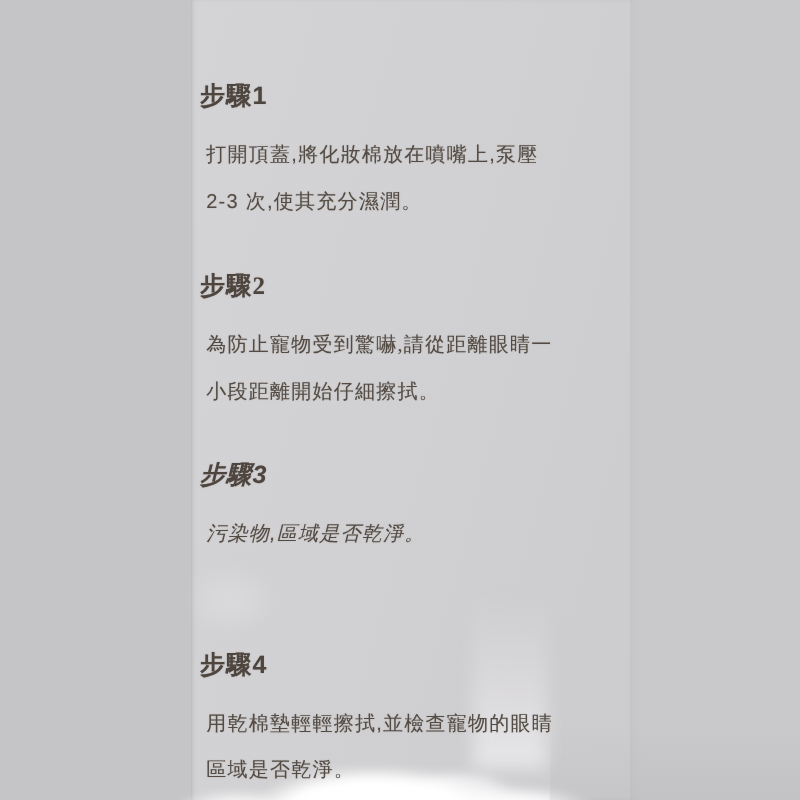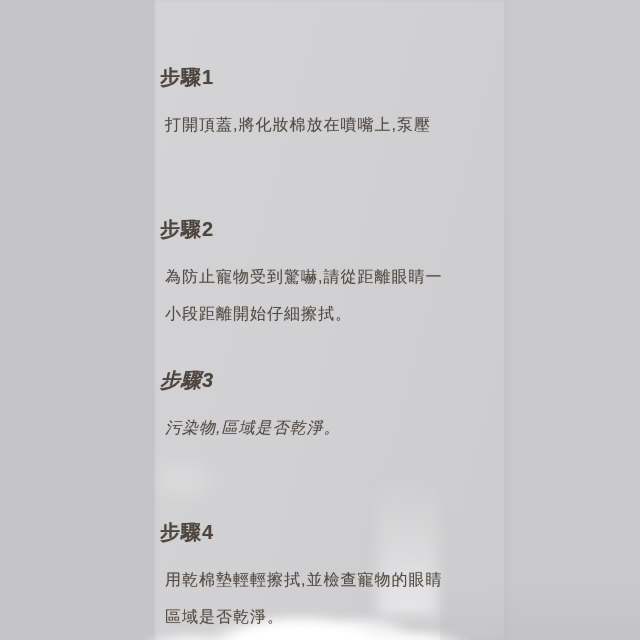--- a/index.html
+++ b/index.html
@@ -80,21 +80,21 @@
     background: linear-gradient(to bottom, rgba(168,167,170,0) 0%, rgba(168,167,170,0.18) 100%);
   }
   
   .steps {
     position: absolute;
     left: 160px; top: 0;
     width: 470px; height: 640px;
   }
   .step { position: absolute; left: 0; width: 470px; }
   .step-1 { top: 64px; }
-  .step-2 { top: 216px; }
+  .step-2 { top: 216px; font-family: Liberation Serif, serif; }
   .step-3 { top: 367px; font-style: italic; }
   .step-4 { top: 519px; }
   .step h2 {
     margin: 0 0 16px 0;
     font-size: 20px;
     line-height: 26px;
     font-weight: 600;
     letter-spacing: 1px;
     color: #4e463e;
     text-shadow: 0 0 1px rgba(78,70,62,0.35);
@@ -122,20 +122,21 @@
     <div class="light-strip"></div>
     <div class="light-patch"></div>
     <div class="cotton"></div>
     <div class="bottom-shade"></div>
   </div>
 
   <div class="steps">
     <section class="step step-1">
       <h2>步驟1</h2>
       <p>打開頂蓋,將化妝棉放在噴嘴上,泵壓</p>
+      <p>2-3 次,使其充分濕潤。</p>
     </section>
 
     <section class="step step-2">
       <h2>步驟2</h2>
       <p>為防止寵物受到驚嚇,請從距離眼睛一</p>
       <p>小段距離開始仔細擦拭。</p>
     </section>
 
     <section class="step step-3">
       <h2>步驟3</h2>

